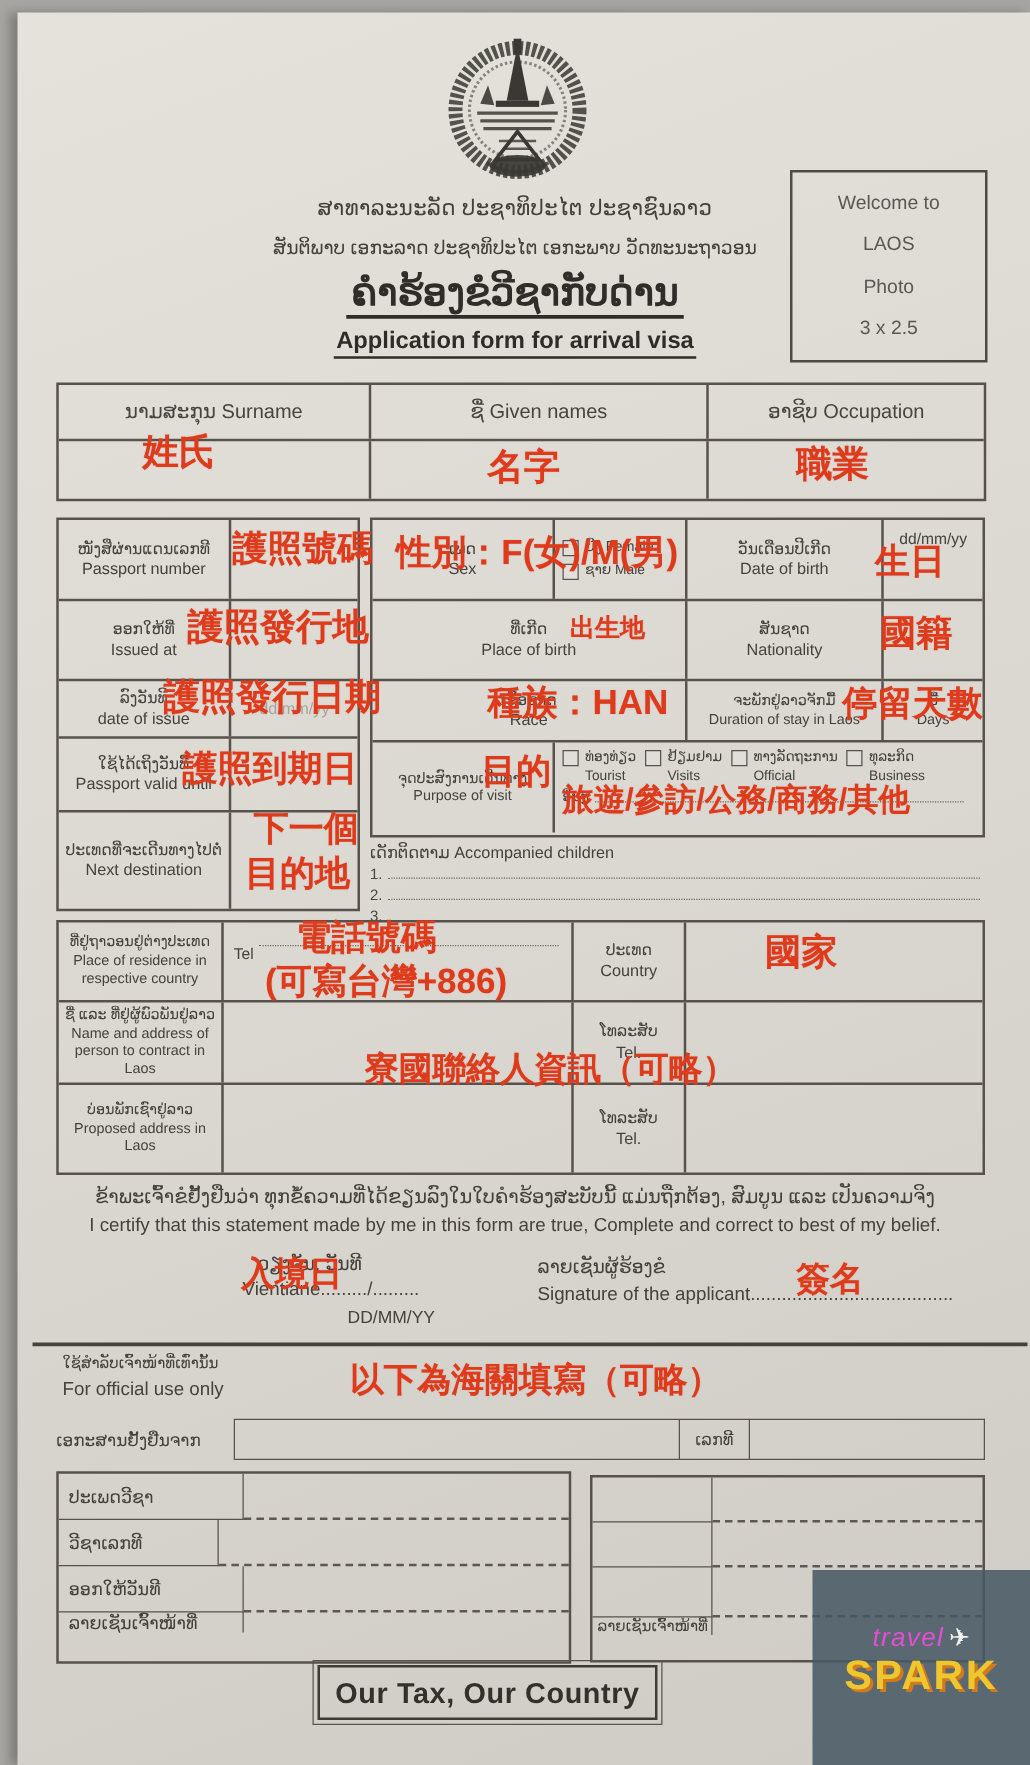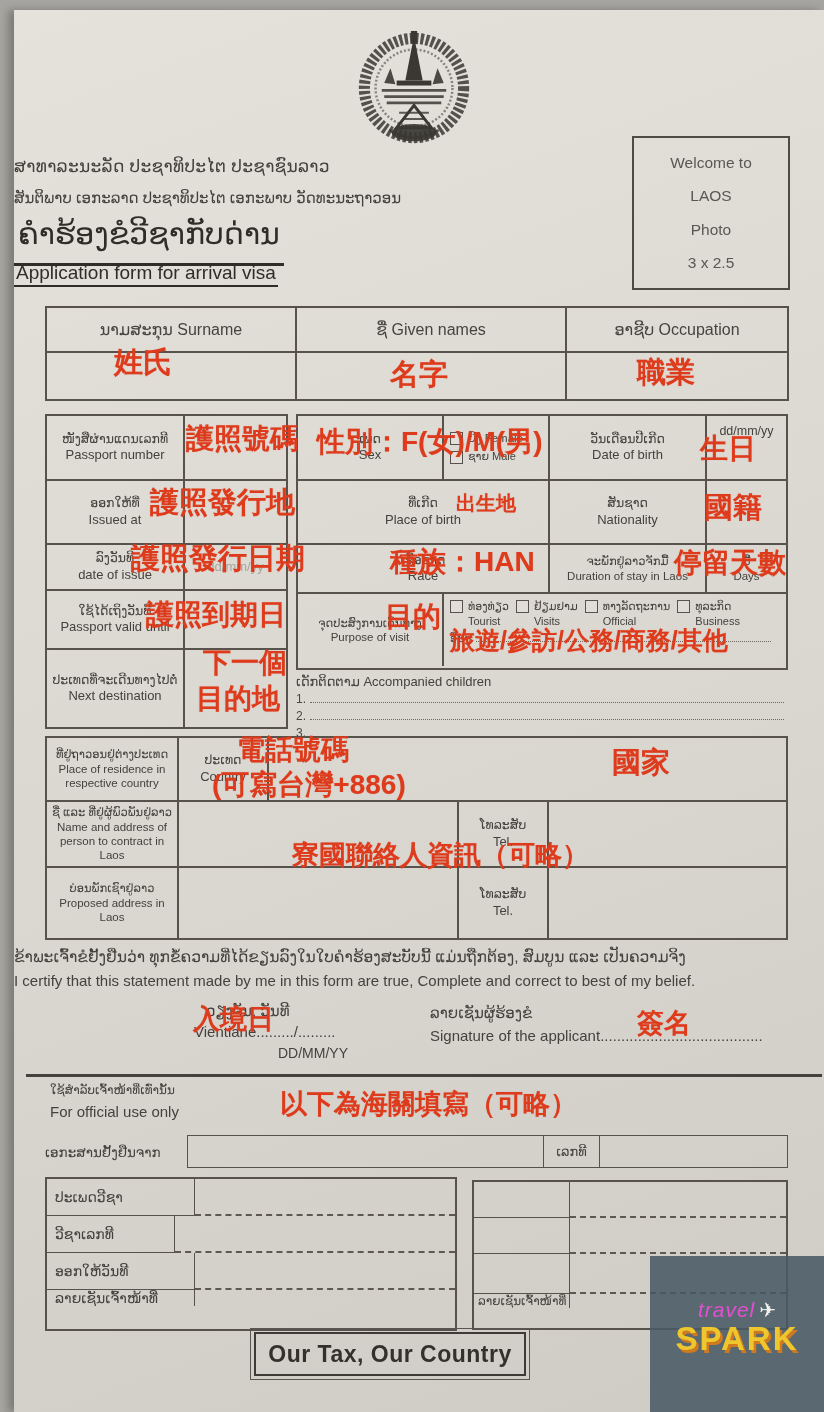--- a/index.html
+++ b/index.html
@@ -2,21 +2,21 @@
 <html><head>
 <meta charset="utf-8">
 <style>
   html,body{margin:0;padding:0;background:#9a9995;}
   .stage{position:relative;width:824px;height:1412px;background:#a6a5a1;overflow:hidden;
          font-family:"Liberation Sans",sans-serif;color:#47433e;}
   .paper{position:absolute;left:14px;top:10px;width:810px;height:1402px;
          background:linear-gradient(160deg,#e5e2dc 0%,#dad7d1 55%,#cfccc6 100%);
          box-shadow:-6px 0 8px rgba(0,0,0,.25);}
   .abs{position:absolute;}
-  .ctr{text-align:left;}
+  .ctr{text-align:center;}
   .lao{color:#44403b;}
   .en{color:#45413c;}
   
   .tbl{position:absolute;border:2px solid #57534c;box-sizing:border-box;background:transparent;}
   .trow{display:flex;box-sizing:border-box;border-bottom:2px solid #57534c;}
   .trow.last{border-bottom:none;}
   .tc{box-sizing:border-box;border-right:2px solid #57534c;display:flex;flex-direction:column;
       align-items:center;justify-content:center;text-align:center;line-height:1.25;overflow:hidden;}
   .tc.last{border-right:none;}
   .tc .l1{font-size:12.5px;}
@@ -69,24 +69,24 @@
       <path d="M24,52 H76 M26,57 H74 M28,62 H72" stroke="#3b3833" stroke-width="2.2" fill="none" opacity=".85"></path>
       <polygon points="50,64 36,82 64,82" fill="none" stroke="#3b3833" stroke-width="2.4"></polygon>
       <path d="M38,70 L62,70 M41,75 L59,75" stroke="#3b3833" stroke-width="1.6" opacity=".8"></path>
       <ellipse cx="50" cy="86" rx="18" ry="7" fill="#3b3833" opacity=".92"></ellipse>
       <path d="M30,84 Q50,96 70,84" fill="none" stroke="#3b3833" stroke-width="2.2" opacity=".8"></path>
     </svg>
 
     <div class="abs ctr lao" style="left:0;top:146px;width:796px;font-size:17px;letter-spacing:.3px">ສາທາລະນະລັດ ປະຊາທິປະໄຕ ປະຊາຊົນລາວ</div>
     <div class="abs ctr lao" style="left:0;top:179px;width:796px;font-size:15px">ສັນຕິພາບ ເອກະລາດ ປະຊາທິປະໄຕ ເອກະພາບ ວັດທະນະຖາວອນ</div>
     <div class="abs ctr" style="left:0;top:206px;width:796px">
-      <span style="display:inline-block;font-size:30px;font-weight:400;color:#302d28;border-bottom:3px solid #302d28;padding:0 4px 12px">ຄຳຮ້ອງຂໍວີຊາກັບດ່ານ</span>
+      <span style="display:inline-block;font-size:30px;font-weight:700;color:#302d28;border-bottom:3px solid #302d28;padding:0 4px 0">ຄຳຮ້ອງຂໍວີຊາກັບດ່ານ</span>
     </div>
     <div class="abs ctr" style="left:0;top:252px;width:796px">
-      <span style="display:inline-block;font-size:19px;font-weight:400;color:#2f2c28;border-bottom:2px solid #2f2c28;padding:0 2px 1px">Application form for arrival visa</span>
+      <span style="display:inline-block;font-size:19px;font-weight:700;color:#2f2c28;border-bottom:2px solid #2f2c28;padding:0 2px 1px">Application form for arrival visa</span>
     </div>
 
     <div class="photobox" style="left:618px;top:126px;width:154px;height:150px">
       <span>Welcome to</span>
       <span>LAOS</span>
       <span>Photo</span>
       <span>3 x 2.5</span>
     </div>
 
     <div class="tbl" style="left:31px;top:296px;width:744px;height:95px">
@@ -252,20 +252,24 @@
           <span class="dotline"></span>
       </div>
     </div>
 
     <div class="tbl" style="left:31px;top:726px;width:743px;height:204px">
       <div class="trow" style="height:64px">
         <div class="tc small" style="width:132px">
           <span class="l1 lao">ທີ່ຢູ່ຖາວອນຢູ່ຕ່າງປະເທດ</span>
           <span class="l2 en" style="padding:0 2px">Place of residence in respective country</span>
         </div>
+        <div class="tc" style="width:280px;flex-direction:row;align-items:flex-start;justify-content:flex-start;padding:18px 6px 0 8px">
+          <span style="font-size:12.5px" class="en">Tel</span>
+          <span class="dotline"></span>
+        </div>
         <div class="tc" style="width:90px">
           <span class="l1 lao">ປະເທດ</span>
           <span class="l2 en">Country</span>
         </div>
         <div class="tc last" style="flex:1"></div>
       </div>
       <div class="trow" style="height:66px">
         <div class="tc small" style="width:132px">
           <span class="l1 lao">ຊື່ ແລະ ທີ່ຢູ່ຜູ້ພົວພັນຢູ່ລາວ</span>
           <span class="l2 en" style="padding:0 2px">Name and address of person to contract in Laos</span>

